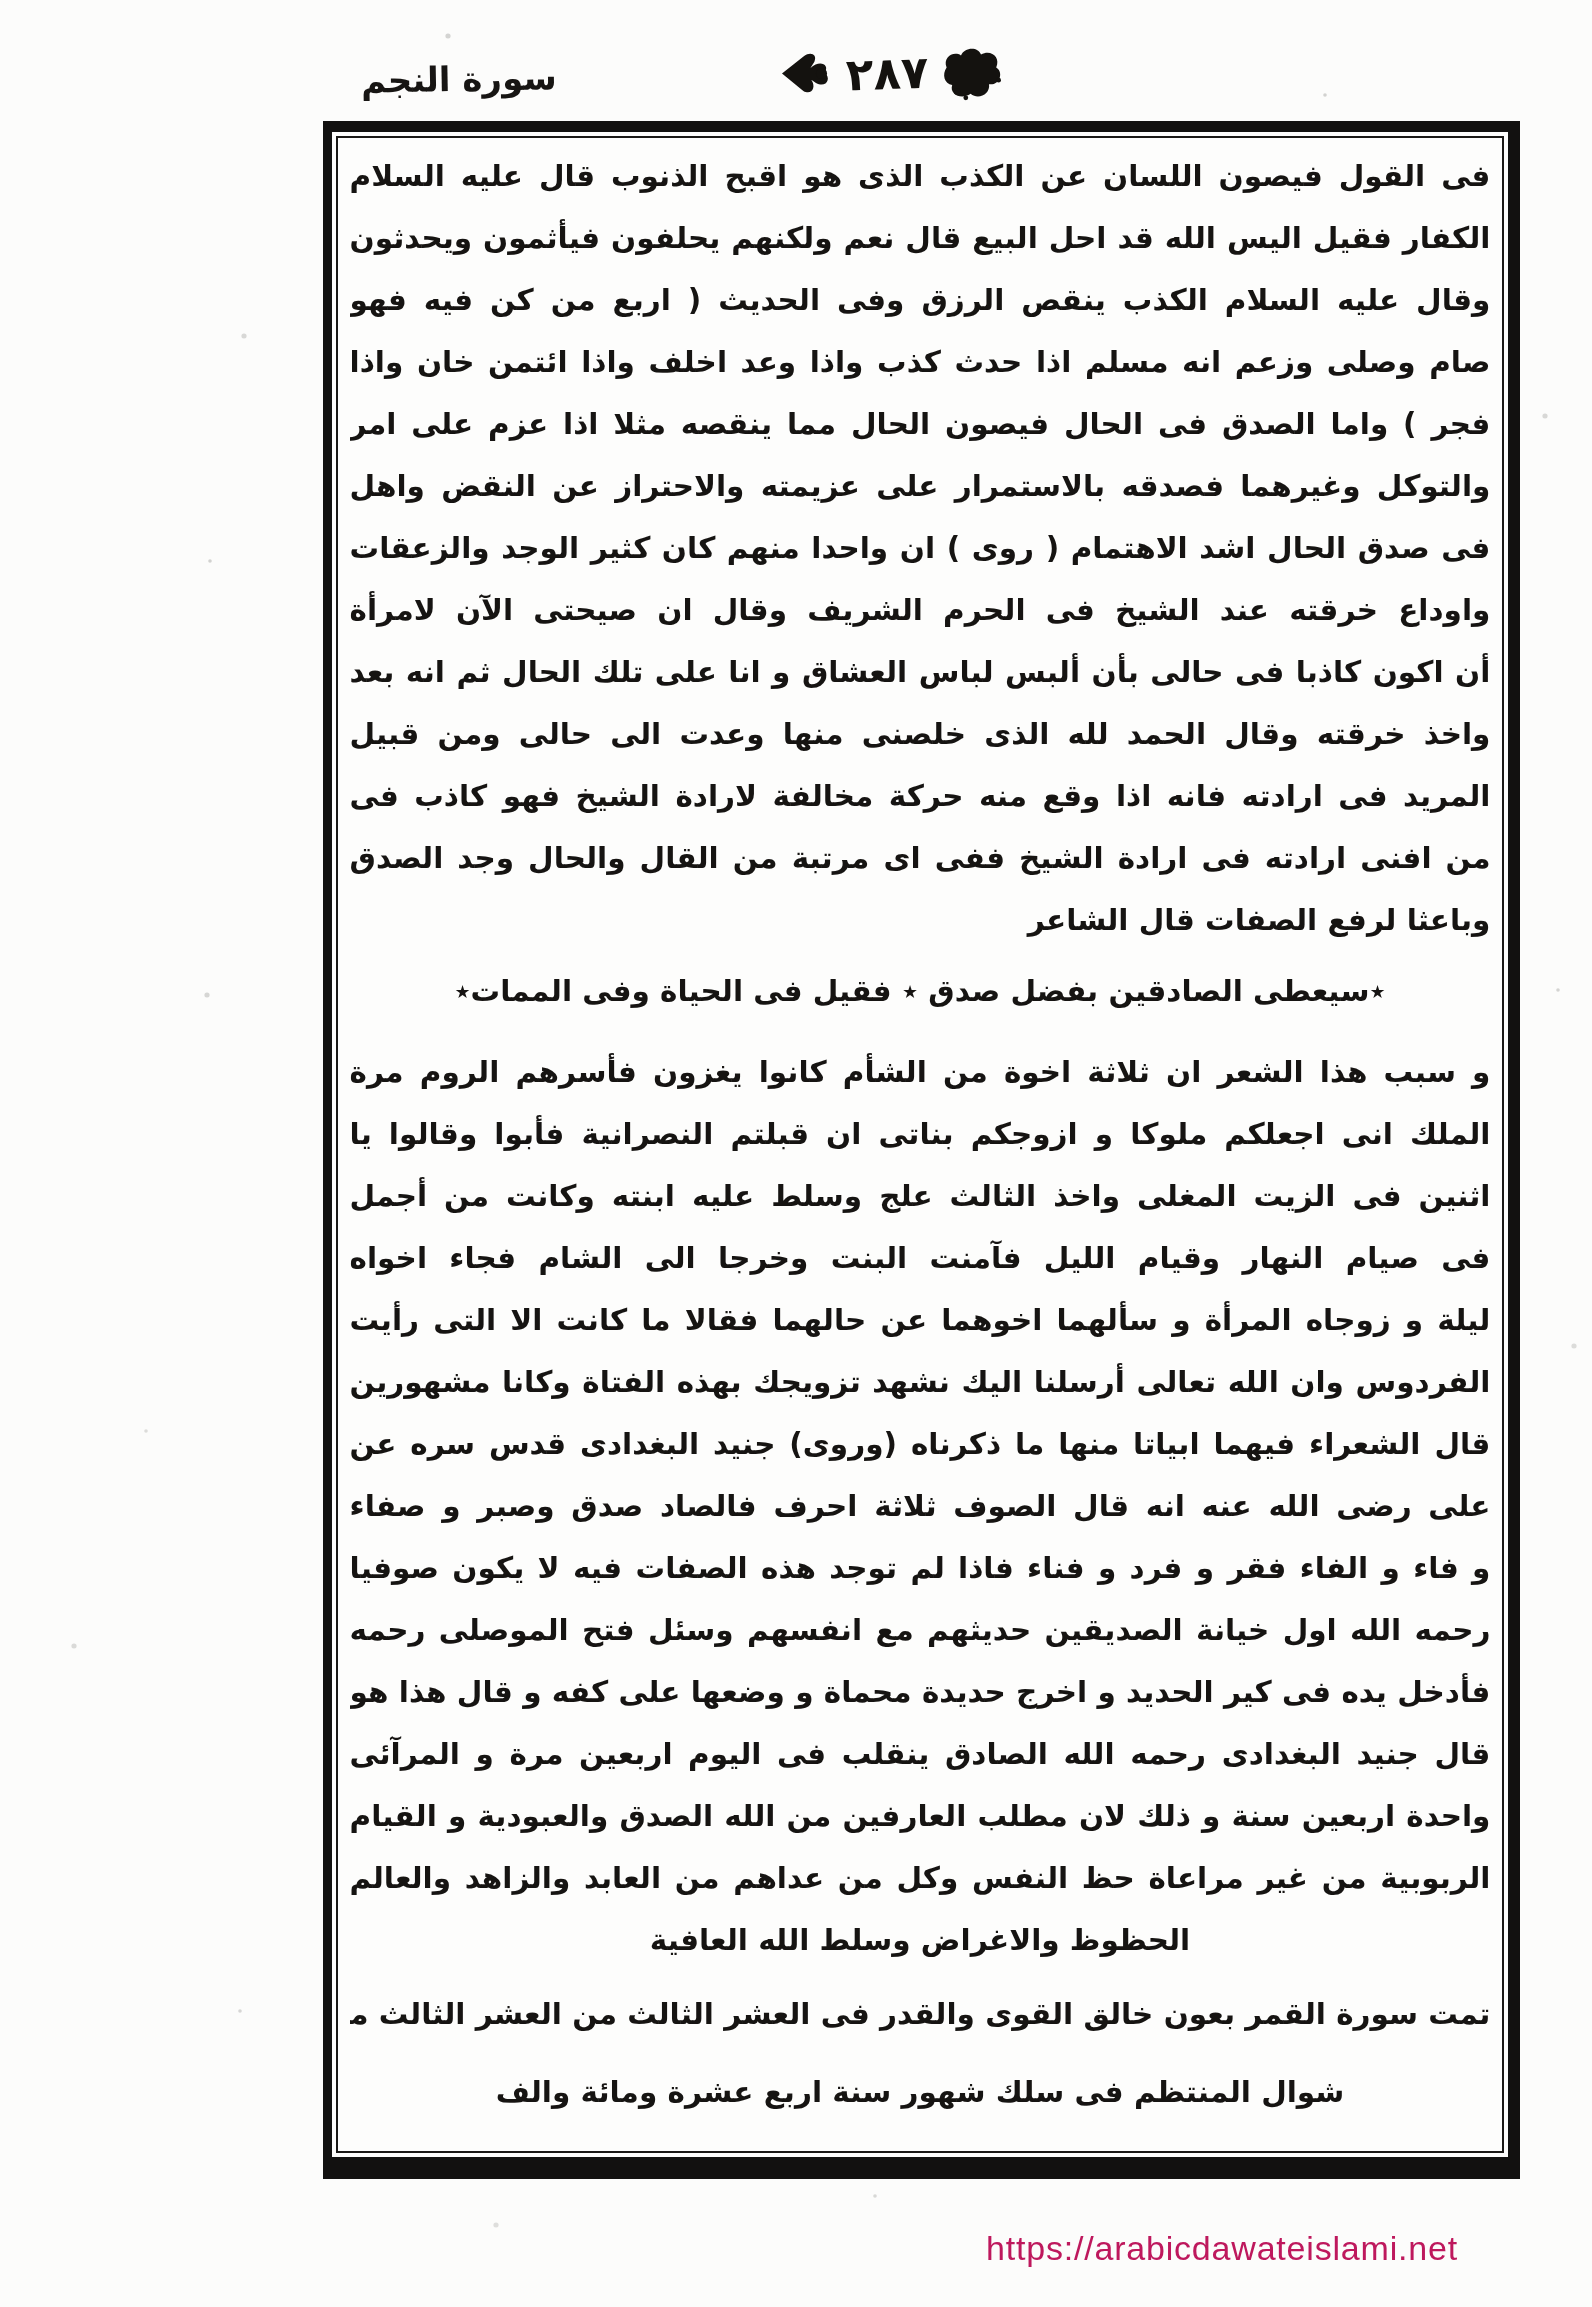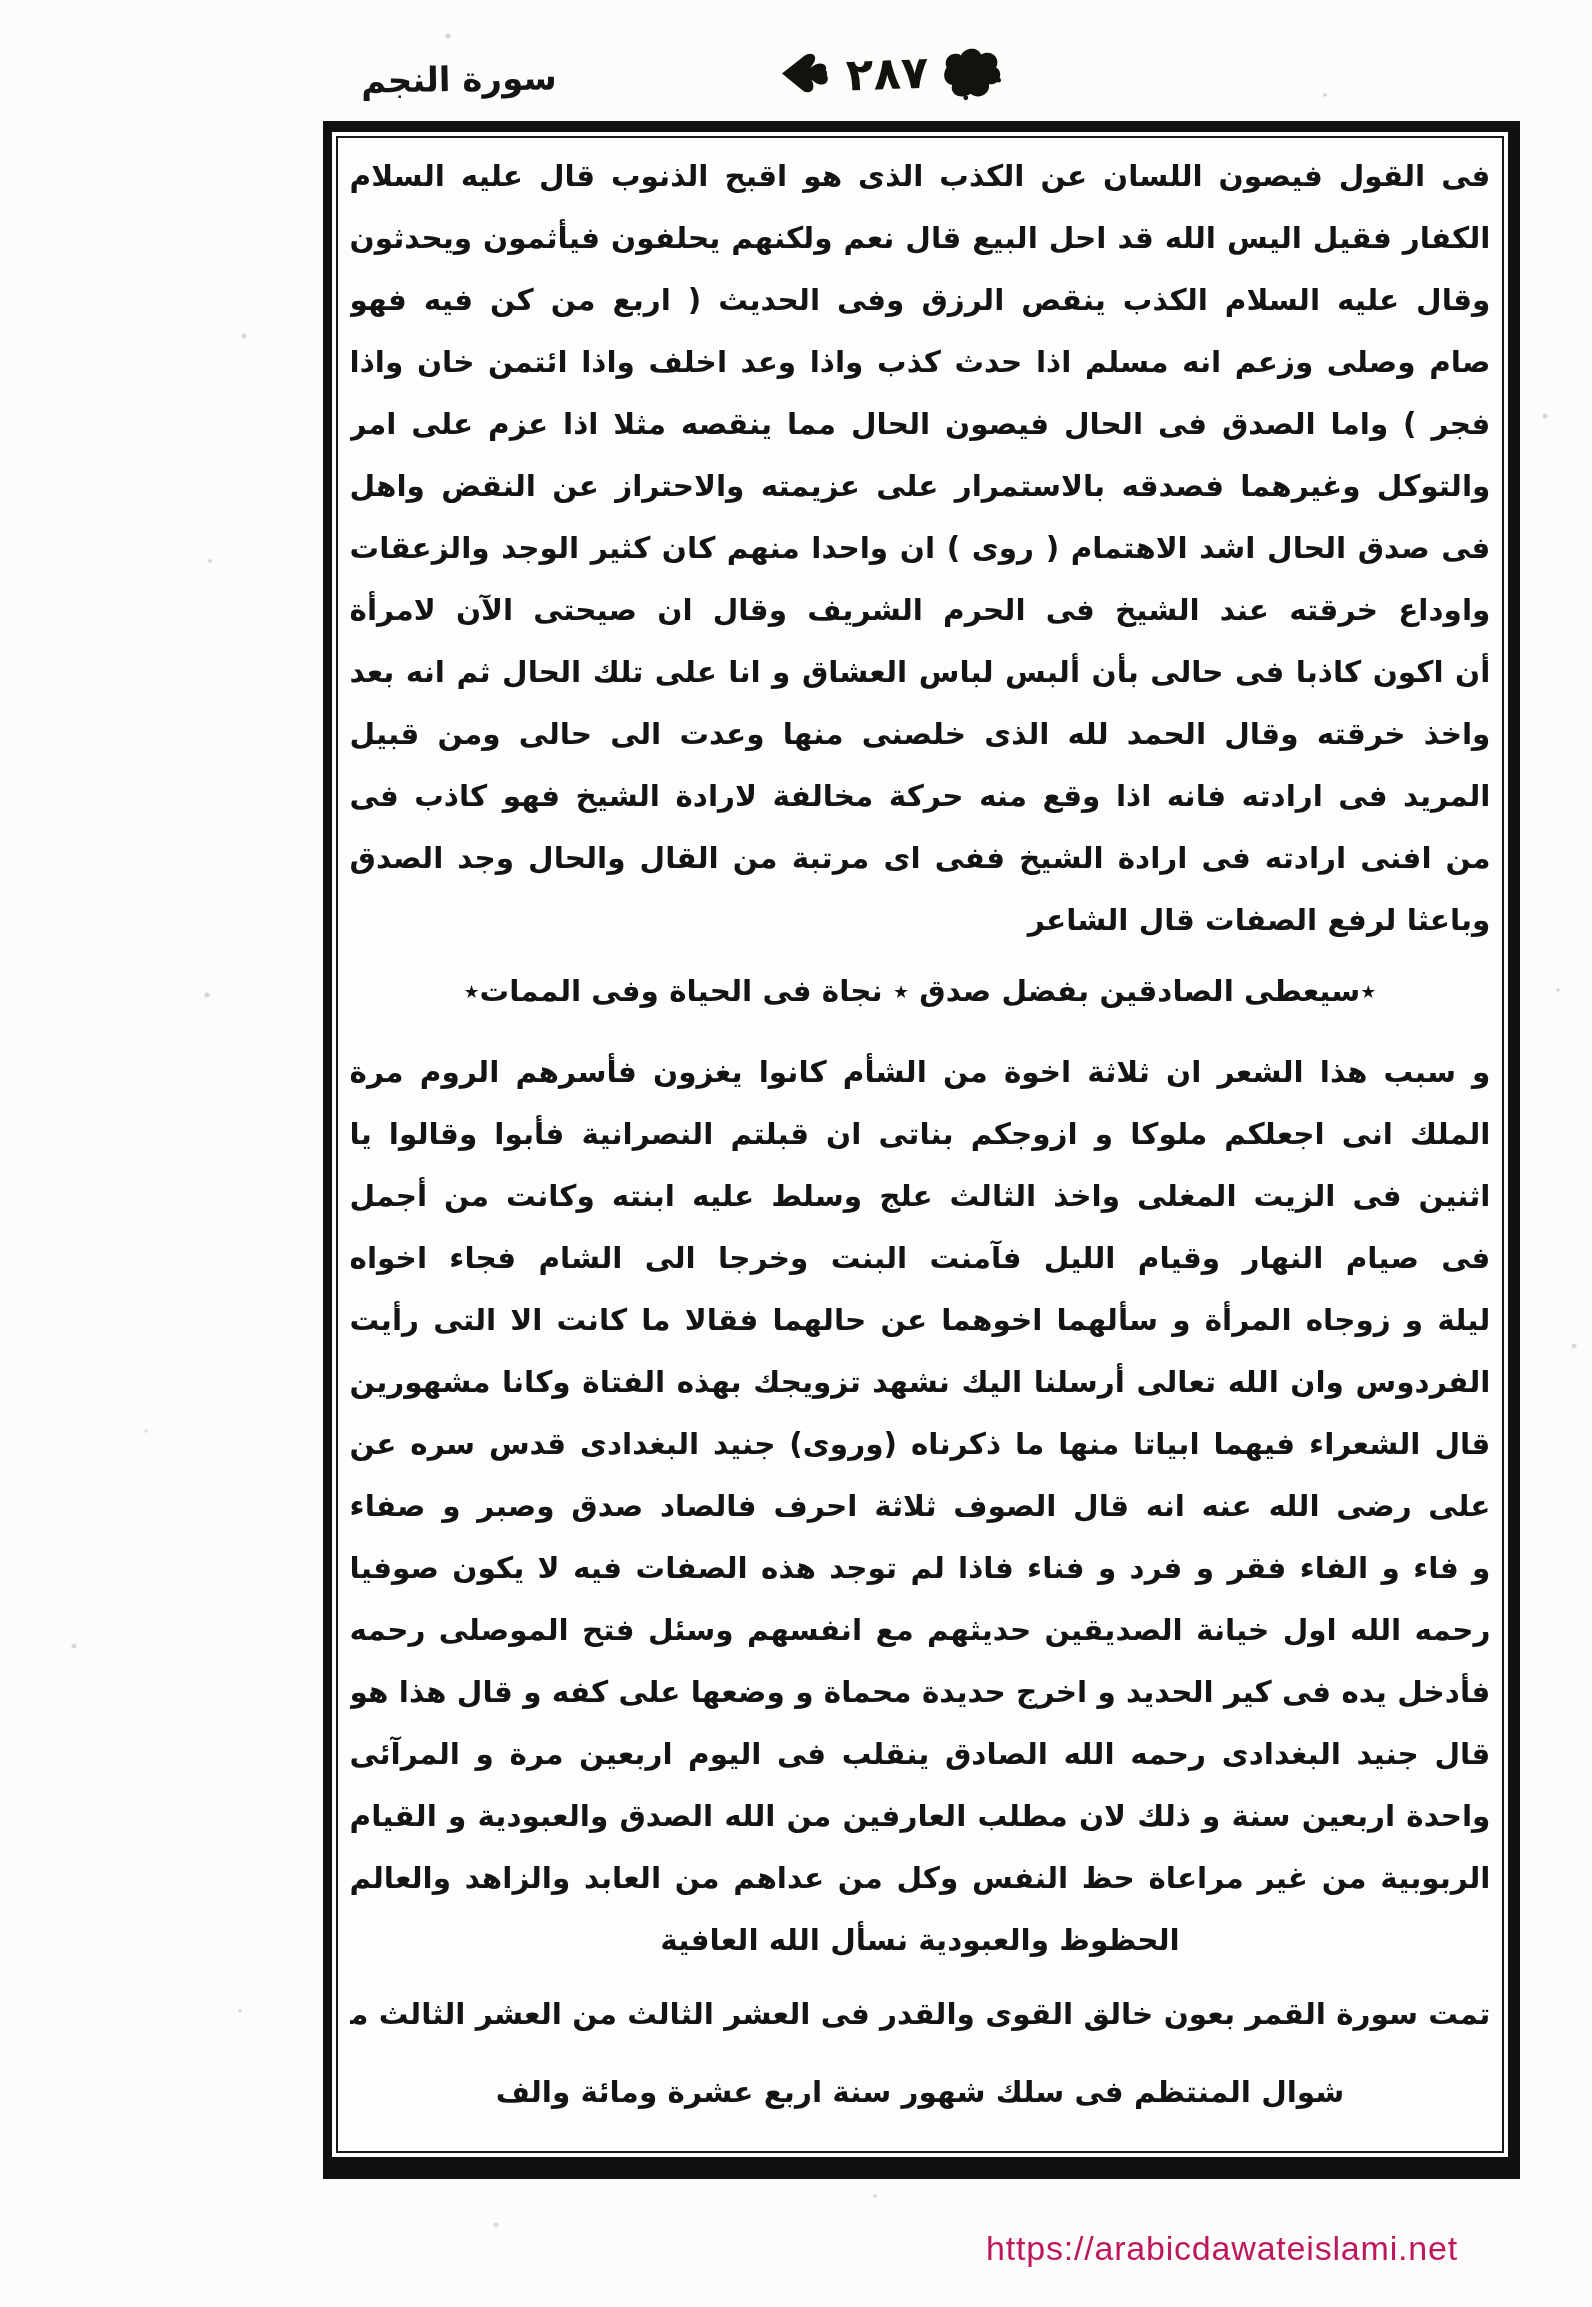--- a/index.html
+++ b/index.html
@@ -132,36 +132,36 @@
         <div class="tl j">صام وصلى وزعم انه مسلم اذا حدث كذب واذا وعد اخلف واذا ائتمن خان واذا خاصم</div>
         <div class="tl j">فجر ) واما الصدق فى الحال فيصون الحال مما ينقصه مثلا اذا عزم على امر وحال من التسليم</div>
         <div class="tl j">والتوكل وغيرهما فصدقه بالاستمرار على عزيمته والاحتراز عن النقض واهل السلوك يهتمون</div>
         <div class="tl j">فى صدق الحال اشد الاهتمام ( روى ) ان واحدا منهم كان كثير الوجد والزعقات فجاء يوما</div>
         <div class="tl j">واوداع خرقته عند الشيخ فى الحرم الشريف وقال ان صيحتى الآن لامرأة عشقتها فأنا لا أريد</div>
         <div class="tl j">أن اكون كاذبا فى حالى بأن ألبس لباس العشاق و انا على تلك الحال ثم انه بعد ايام جاء</div>
         <div class="tl j">واخذ خرقته وقال الحمد لله الذى خلصنى منها وعدت الى حالى ومن قبيل الصدق فى الحال صدق</div>
         <div class="tl j">المريد فى ارادته فانه اذا وقع منه حركة مخالفة لارادة الشيخ فهو كاذب فى ارادته فان المريد</div>
         <div class="tl j">من افنى ارادته فى ارادة الشيخ ففى اى مرتبة من القال والحال وجد الصدق كان سبب النجاة</div>
         <div class="tl e">وباعثا لرفع الصفات قال الشاعر</div>
-        <div class="tl v">٭سيعطى الصادقين بفضل صدق ٭ نجاة فى الحياة وفى الممات٭</div>
+        <div class="tl v">٭سيعطى الصادقين بفضل صدق ٭ فقيل فى الحياة وفى الممات٭</div>
         <div class="tl j">و سبب هذا الشعر ان ثلاثة اخوة من الشأم كانوا يغزون فأسرهم الروم مرة فقال لهم</div>
         <div class="tl j">الملك انى اجعلكم ملوكا و ازوجكم بناتى ان قبلتم النصرانية فأبوا وقالوا يا محمداه فادخل</div>
         <div class="tl j">اثنين فى الزيت المغلى واخذ الثالث علج وسلط عليه ابنته وكانت من أجمل النساء فأخذ الشاب</div>
         <div class="tl j">فى صيام النهار وقيام الليل فآمنت البنت وخرجا الى الشام فجاء اخواه الشهيدان مع الملائكة</div>
         <div class="tl j">ليلة و زوجاه المرأة و سألهما اخوهما عن حالهما فقالا ما كانت الا التى رأيت حتى دخلنا فى</div>
         <div class="tl j">الفردوس وان الله تعالى أرسلنا اليك نشهد تزويجك بهذه الفتاة وكانا مشهورين بالشام حتى</div>
         <div class="tl j">قال الشعراء فيهما ابياتا منها ما ذكرناه (وروى) جنيد البغدادى قدس سره عن امير المؤمنين</div>
         <div class="tl j">على رضى الله عنه انه قال الصوف ثلاثة احرف فالصاد صدق وصبر و صفاء والواو ود و ورد و</div>
         <div class="tl j">و فاء و الفاء فقر و فرد و فناء فاذا لم توجد هذه الصفات فيه لا يكون صوفيا قال سهل</div>
         <div class="tl j">رحمه الله اول خيانة الصديقين حديثهم مع انفسهم وسئل فتح الموصلى رحمه الله عن الصادق</div>
         <div class="tl j">فأدخل يده فى كير الحديد و اخرج حديدة محماة و وضعها على كفه و قال هذا هو الصدق</div>
         <div class="tl j">قال جنيد البغدادى رحمه الله الصادق ينقلب فى اليوم اربعين مرة و المرآئى يثبت على حالة</div>
         <div class="tl j">واحدة اربعين سنة و ذلك لان مطلب العارفين من الله الصدق والعبودية و القيام بحق</div>
         <div class="tl j">الربوبية من غير مراعاة حظ النفس وكل من عداهم من العابد والزاهد والعالم لايفارقون</div>
-        <div class="tl c">الحظوظ والعبودية نسأل الله العافية</div>
+        <div class="tl c">الحظوظ والاغراض وسلط الله العافية</div>
         <div class="tl co">تمت سورة القمر بعون خالق القوى والقدر فى العشر الثالث من العشر الثالث من</div>
         <div class="tl co">شوال المنتظم فى سلك شهور سنة اربع عشرة ومائة والف</div>
       </div>
   </div>
 
   <div class="specks"></div>
 
   <div class="watermark">https://arabicdawateislami.net</div>
 </div>
 

